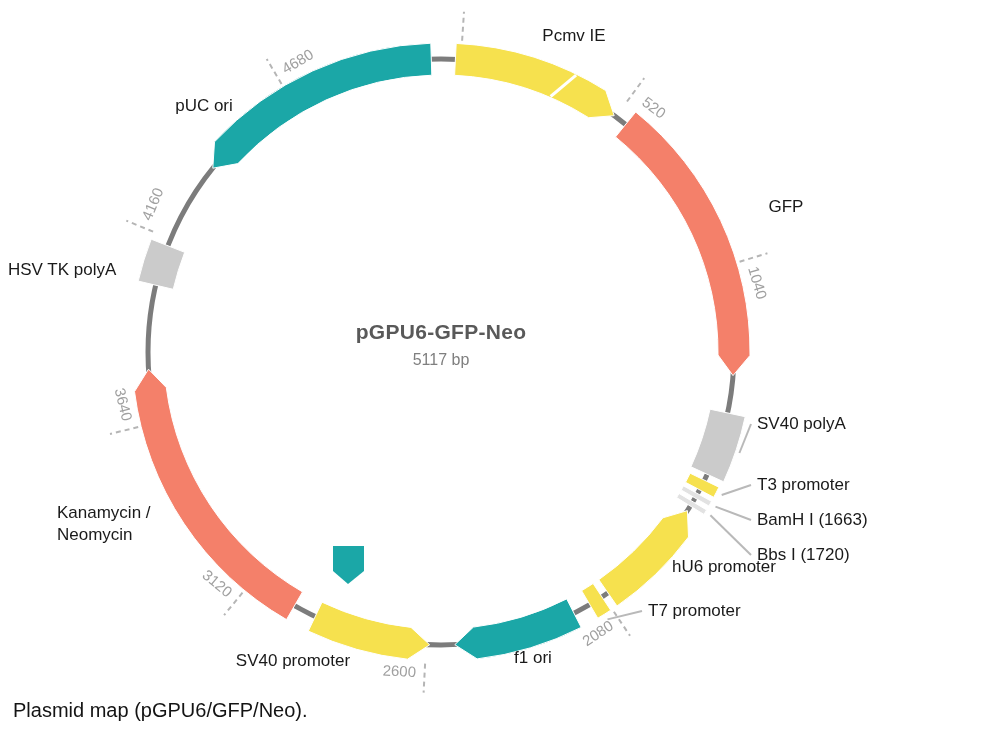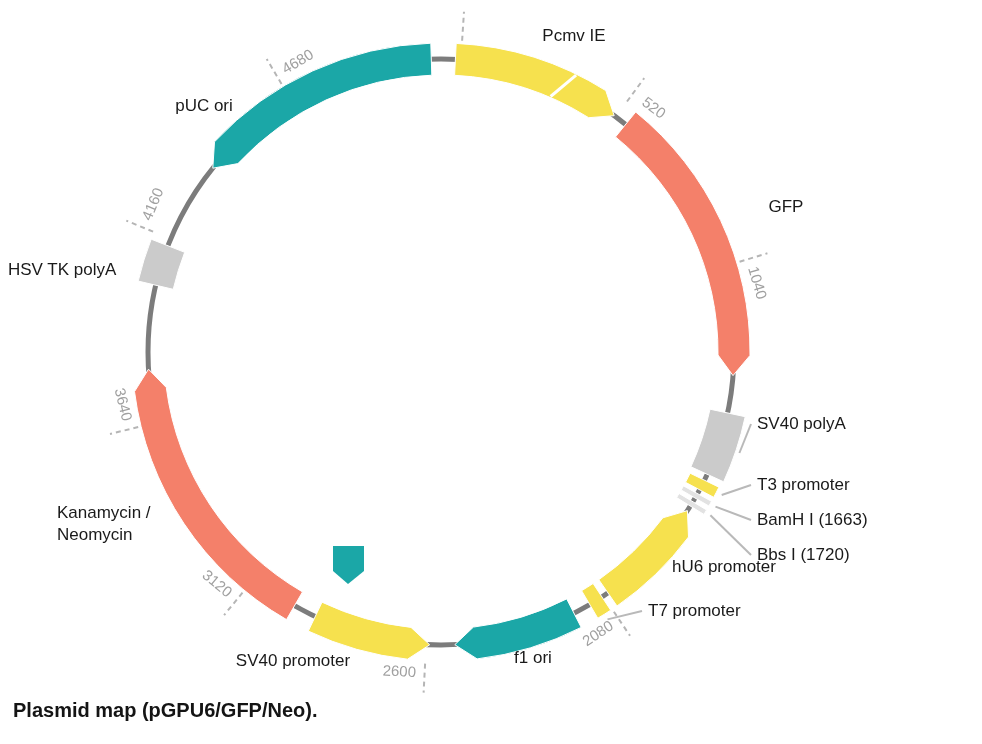--- a/index.html
+++ b/index.html
@@ -33,21 +33,20 @@
     color: #7f7f7f;
     margin-top: 7px;
   }
   .caption {
     position: absolute;
     left: 13px;
     top: 699px;
     font-size: 20px;
     color: #141414;
     white-space: nowrap;
-    font-weight: bold;
   }
   .feature-label {
     font-size: 17px;
     fill: #1a1a1a;
     font-family: "Liberation Sans", sans-serif;
   }
   .tick-label {
     font-size: 15px;
     fill: #a0a0a0;
     font-family: "Liberation Sans", sans-serif;
@@ -104,14 +103,18 @@
       <text x="648" y="616" text-anchor="start" class="feature-label">T7 promoter</text>
       <text x="574" y="41" text-anchor="middle" class="feature-label">Pcmv IE</text>
       <text x="786" y="212" text-anchor="middle" class="feature-label">GFP</text>
       <text x="204" y="111" text-anchor="middle" class="feature-label">pUC ori</text>
       <text x="8" y="275" text-anchor="start" class="feature-label">HSV TK polyA</text>
       <text x="57" y="518" text-anchor="start" class="feature-label">Kanamycin /</text>
       <text x="57" y="540" text-anchor="start" class="feature-label">Neomycin</text>
       <text x="293" y="666" text-anchor="middle" class="feature-label">SV40 promoter</text>
       <text x="533" y="663" text-anchor="middle" class="feature-label">f1 ori</text>
     </svg>
+  <div class="center-title">
+    <div class="t1">pGPU6-GFP-Neo</div>
+    <div class="t2">5117 bp</div>
+  </div>
   <div class="caption">Plasmid map (pGPU6/GFP/Neo).</div>
 </div>
 
 </body></html>

